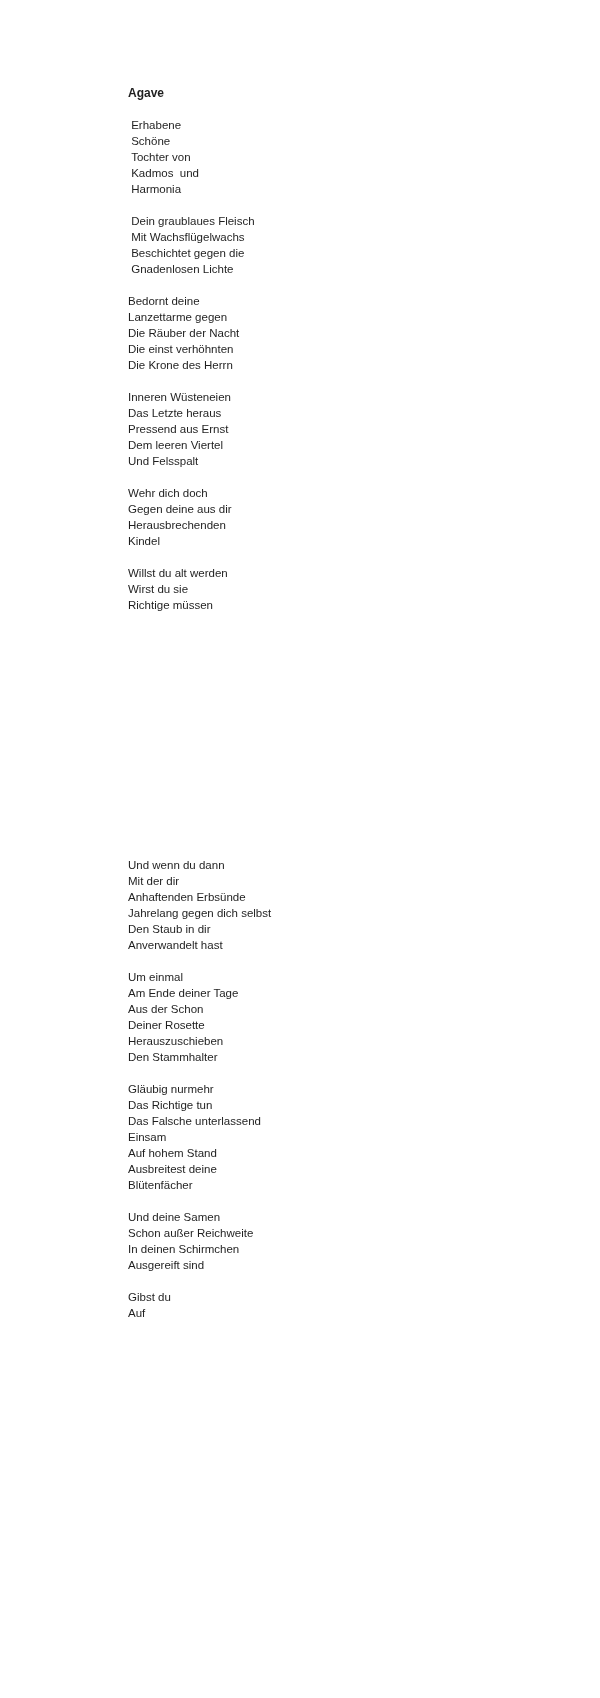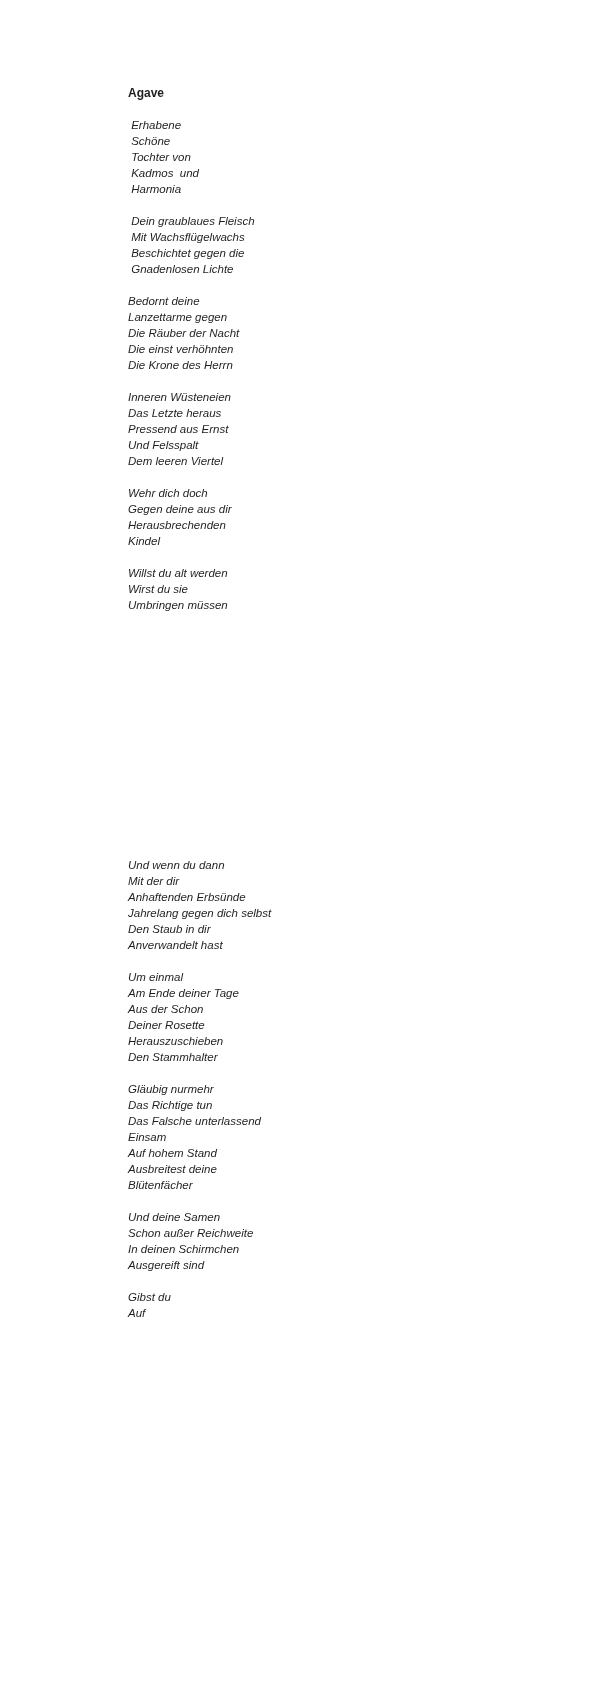--- a/index.html
+++ b/index.html
@@ -28,21 +28,20 @@
   }
   .poem-title {
     font-size: 12px;
     line-height: 16px;
     font-weight: bold;
     margin: 0 0 16px 0;
     white-space: pre-wrap;
   }
   .stanza {
     margin: 0 0 16px 0;
-    font-style: italic;
   }
   .poem-line {
     font-size: 11.5px;
     line-height: 16px;
     white-space: pre-wrap;
   }
   .page-break {
     height: 228px;
   }
 </style>
@@ -70,33 +69,33 @@
           <div class="poem-line">Bedornt deine</div>
           <div class="poem-line">Lanzettarme gegen</div>
           <div class="poem-line">Die Räuber der Nacht</div>
           <div class="poem-line">Die einst verhöhnten</div>
           <div class="poem-line">Die Krone des Herrn</div>
         </div>
         <div class="stanza">
           <div class="poem-line">Inneren Wüsteneien</div>
           <div class="poem-line">Das Letzte heraus</div>
           <div class="poem-line">Pressend aus Ernst</div>
+          <div class="poem-line">Dem leeren Viertel</div>
           <div class="poem-line">Und Felsspalt</div>
-          <div class="poem-line">Dem leeren Viertel</div>
         </div>
         <div class="stanza">
           <div class="poem-line">Wehr dich doch</div>
           <div class="poem-line">Gegen deine aus dir</div>
           <div class="poem-line">Herausbrechenden</div>
           <div class="poem-line">Kindel</div>
         </div>
         <div class="stanza">
           <div class="poem-line">Willst du alt werden</div>
           <div class="poem-line">Wirst du sie</div>
-          <div class="poem-line">Umbringen müssen</div>
+          <div class="poem-line">Richtige müssen</div>
         </div>
       </div>
     <div class="page-break"></div>
     <div class="poem-part">
         <div class="stanza">
           <div class="poem-line">Und wenn du dann</div>
           <div class="poem-line">Mit der dir</div>
           <div class="poem-line">Anhaftenden Erbsünde</div>
           <div class="poem-line">Jahrelang gegen dich selbst</div>
           <div class="poem-line">Den Staub in dir</div>

